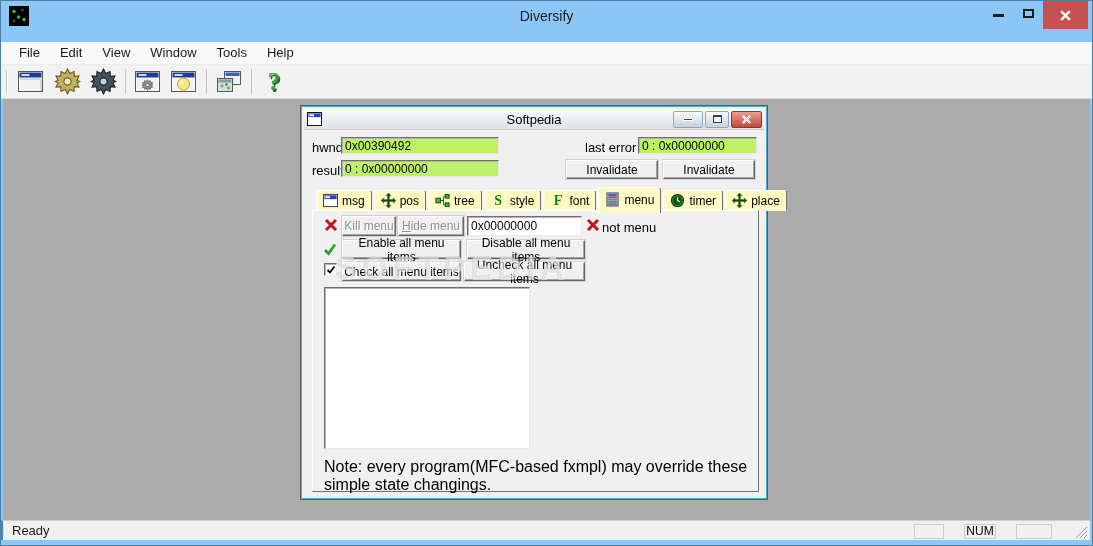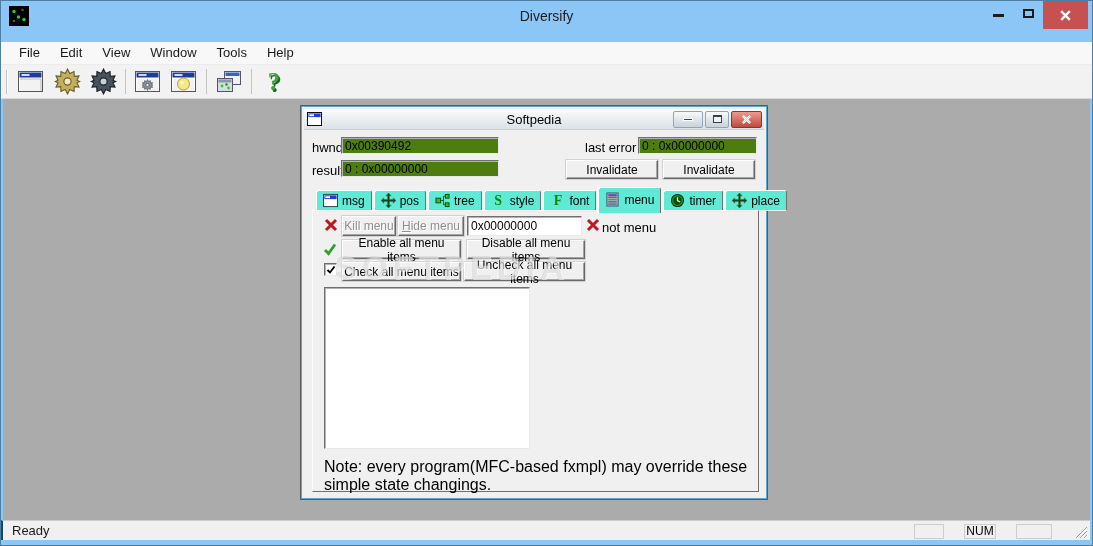--- a/index.html
+++ b/index.html
@@ -40,43 +40,43 @@
   .cw-btn.small { width:24px; }
   .cw-close { width:31px; height:17px; border:1px solid #8c372e; border-radius:2px; background:linear-gradient(#eb9a8e,#c04a3e); display:flex; align-items:center; justify-content:center; }
   .cw-min-glyph { width:10px; height:3px; background:#3a3f44; border:1px solid #fff; }
   .cw-max-glyph { width:9px; height:8px; border:1px solid #3a3f44; border-top-width:2px; background:#eef2f5; }
 
   .child-content { position:relative; flex:1; background:#f0f0f0; font-size:12px; }
 
   .lbl { position:absolute; font-size:13px; color:#000; }
   .sunken { border:1px solid; border-color:#6f6f6f #e9e9e9 #e9e9e9 #6f6f6f; box-shadow:inset 1px 1px 0 #b3b3b3; font-size:12px; font-family:"Liberation Sans", sans-serif; padding:0 3px; }
   input.sunken { outline:none; }
-  .ro { background:#4d7c0f; }
+  .ro { background:#bef264; }
   .ed { background:#ffffff; }
 
   .btn { position:absolute; background:#f0f0f0; border:1px solid; border-color:#ffffff #696969 #696969 #ffffff; box-shadow:inset -1px -1px 0 #a5a5a5, 0 0 0 1px #d2d2d2; font-size:12px; font-family:"Liberation Sans", sans-serif; color:#000; text-align:center; display:flex; align-items:center; justify-content:center; }
   .btn.disabled { color:#8f8f8f; text-shadow:1px 1px 0 #ffffff; }
 
   
   .tabs { position:absolute; left:12px; top:55px; display:flex; align-items:flex-end; height:26px; }
-  .tab { height:21px; background:#5eead4; border:1px solid; border-color:#fcfcfc #6f6f6f #f0f0f0 #fcfcfc; border-radius:3px 3px 0 0; display:flex; align-items:center; gap:4px; padding:0 6px; margin-right:2px; font-size:12px; color:#000; }
+  .tab { height:21px; background:#fef9c3; border:1px solid; border-color:#fcfcfc #6f6f6f #f0f0f0 #fcfcfc; border-radius:3px 3px 0 0; display:flex; align-items:center; gap:4px; padding:0 6px; margin-right:2px; font-size:12px; color:#000; }
   .tab.active { height:26px; position:relative; z-index:3; margin-bottom:-2px; padding-bottom:2px; border-bottom:none; box-shadow:-1px 0 0 #fff; }
   .tab .ticon { width:15px; height:15px; flex:none; }
 
   .panel { position:absolute; left:8px; top:80px; width:447px; height:282px; background:#f0f0f0; border:1px solid; border-color:#fcfcfc #6f6f6f #6f6f6f #fcfcfc; z-index:1; }
   .watermark { position:absolute; left:22px; top:38px; font-size:33px; font-weight:bold; letter-spacing:5px; color:rgba(195,195,195,0.38); text-shadow:1px 1px 0 rgba(255,255,255,0.55); pointer-events:none; z-index:4; }
 
   .icon14 { position:absolute; width:14px; height:14px; }
   .checkbox { position:absolute; width:13px; height:13px; background:#fff; border:1px solid; border-color:#6f6f6f #e9e9e9 #e9e9e9 #6f6f6f; box-shadow:inset 1px 1px 0 #b3b3b3; display:flex; align-items:center; justify-content:center; }
 
   .listbox { position:absolute; left:11px; top:76px; width:206px; height:162px; background:#fff; border:1px solid; border-color:#6f6f6f #e9e9e9 #e9e9e9 #6f6f6f; box-shadow:inset 1px 1px 0 #b3b3b3; }
   .note { position:absolute; left:11px; top:247px; font-size:16px; color:#000; }
 
   
-  .statusbar { height:20px; background:#f0f0f0; border-top:1px solid #cdcdcd; display:flex; align-items:center; padding:0 2px 0 9px; flex:none; border-left:2px solid #0c4a6e; border-right:2px solid #8cc6f7; }
+  .statusbar { height:20px; background:#f0f0f0; border-top:1px solid #cdcdcd; display:flex; align-items:center; padding:0 2px 0 9px; flex:none; border-left:2px solid #3b82f6; border-right:2px solid #8cc6f7; }
   .status-text { font-size:13px; color:#1a1a1a; }
   .status-panes { margin-left:auto; display:flex; gap:20px; align-items:flex-end; }
   .pane { height:15px; border:1px solid #cdcdcd; font-size:12px; color:#000; display:flex; align-items:center; justify-content:center; }
   .grip { width:16px; height:16px; }
   .bottom-edge { height:5px; background:#8cc6f7; flex:none; }
 </style>
 </head>
 <body>
 
 <div class="window">

